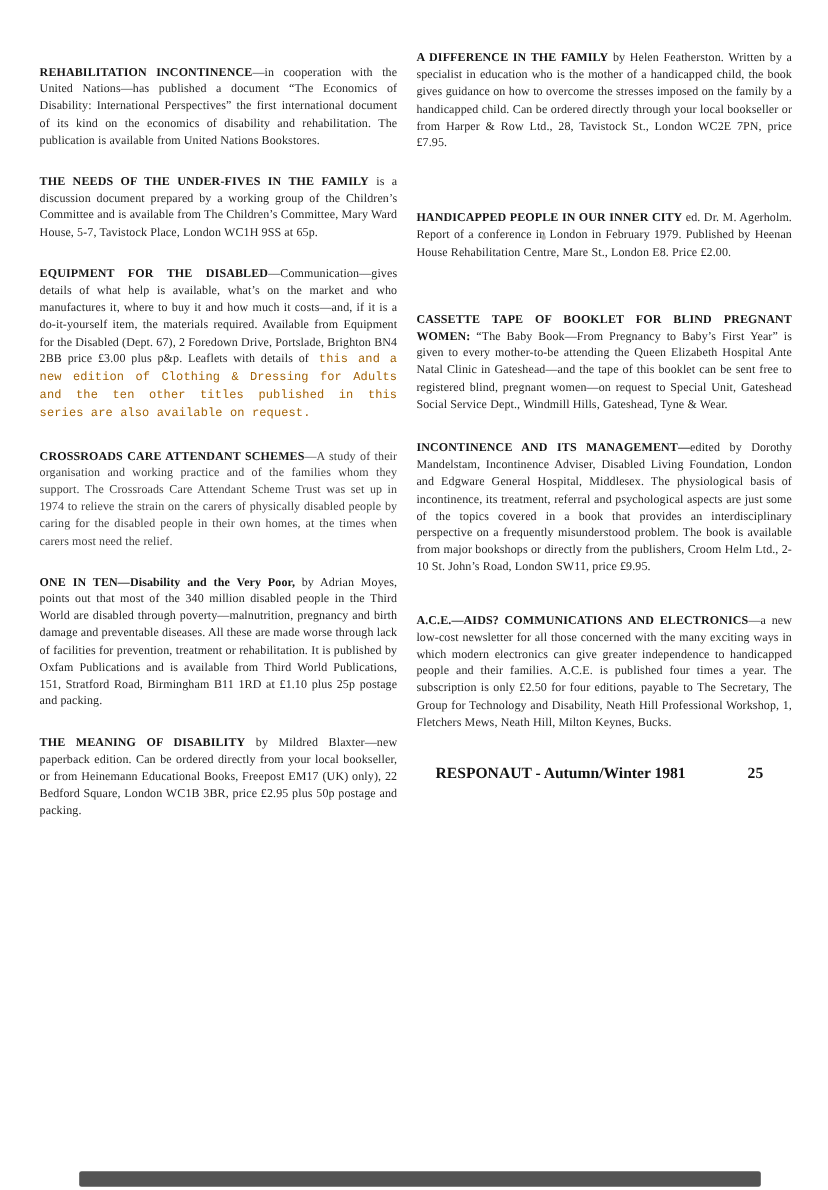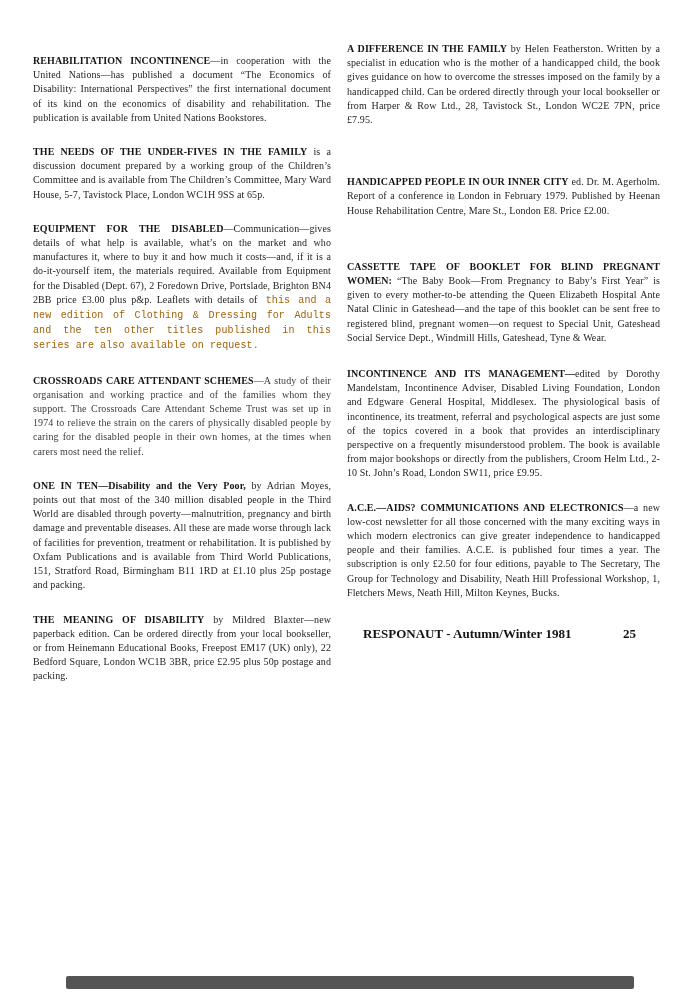--- a/index.html
+++ b/index.html
@@ -46,21 +46,21 @@
     color: #161616;
   }
   .body { color: #242424; }
   .soft .body { color: #3d3d3d; }
   .faded { color: #a16207; font-family: Liberation Mono, monospace; }
 
   
   .gap-xl { margin-bottom: 48px; }
   .gap-lg { margin-bottom: 42px; }
   .gap-md { margin-bottom: 22px; }
-  .gap-sm { margin-bottom: 20px; }
+  .gap-sm { margin-bottom: 30px; }
 
   .footer {
     display: flex;
     justify-content: space-between;
     align-items: baseline;
     font-weight: bold;
     font-size: 13px;
     padding: 6px 24px 0 16px;
     color: #141414;
     white-space: nowrap;

